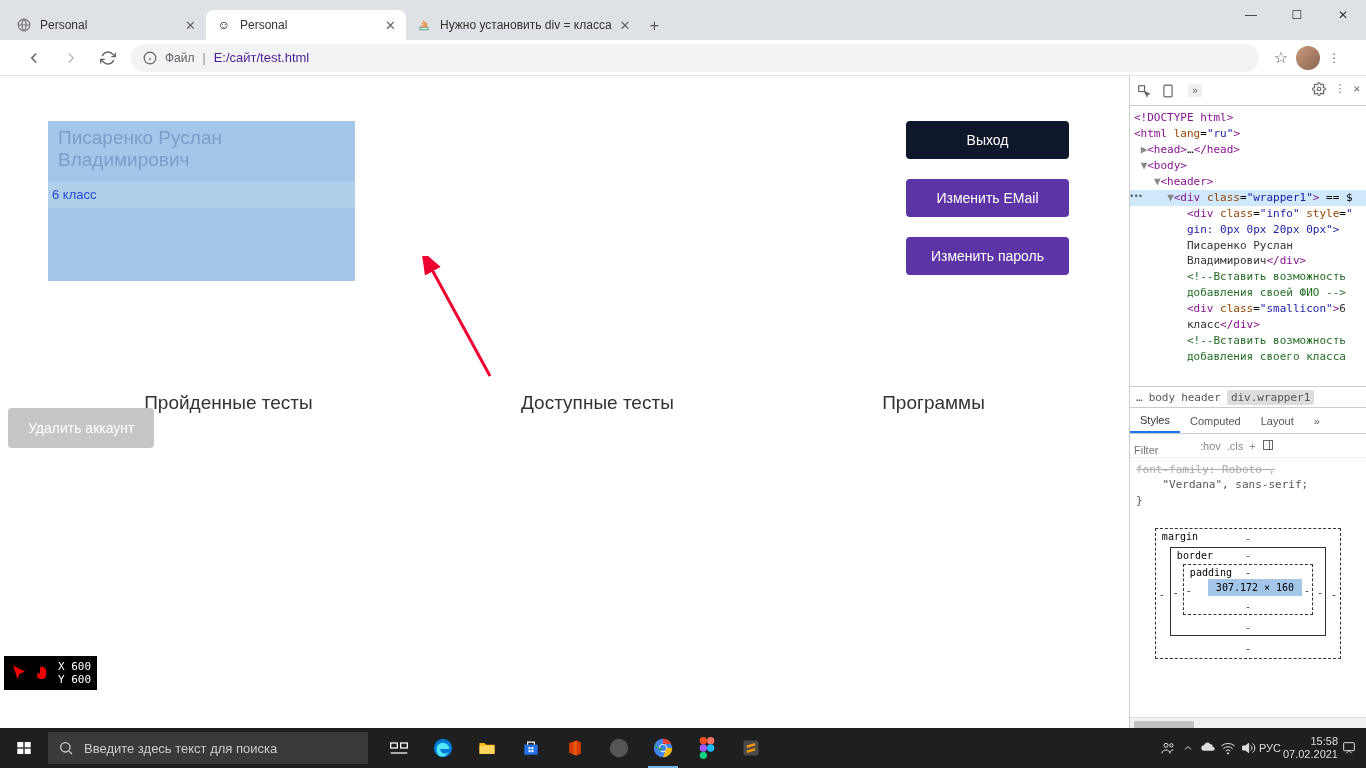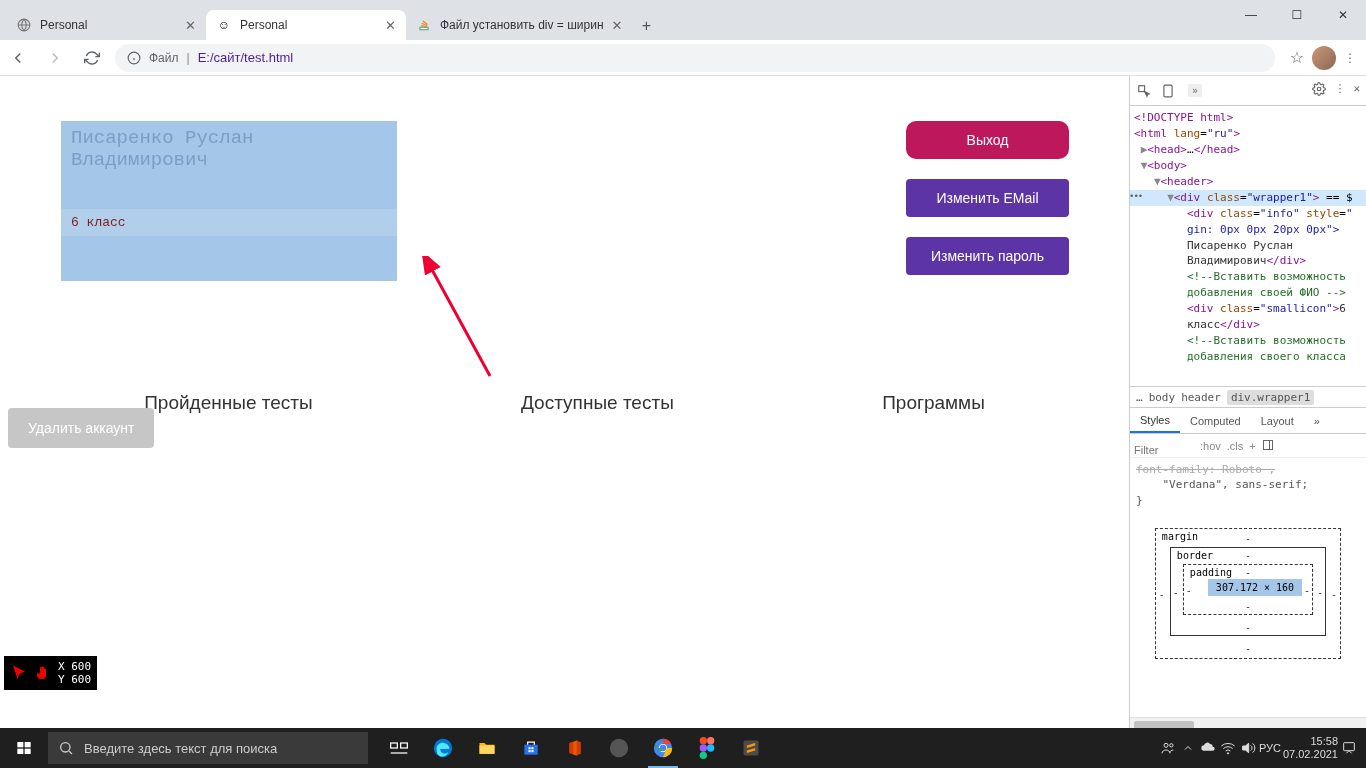--- a/index.html
+++ b/index.html
@@ -9,40 +9,40 @@
 .browser-top { background: #dee1e6; height: 40px; display: flex; align-items: flex-end; padding-left: 6px; }
 .tab { height: 30px; display: flex; align-items: center; padding: 0 10px; border-radius: 8px 8px 0 0; gap: 8px; min-width: 200px; max-width: 240px; position: relative; }
 .tab.active { background: #fff; }
 .tab-title { flex: 1; white-space: nowrap; overflow: hidden; text-overflow: ellipsis; font-size: 12px; color: #333; }
 .tab-close { color: #666; font-size: 13px; }
 .tab-icon { width: 16px; height: 16px; display: flex; align-items: center; justify-content: center; }
 .new-tab { width: 28px; height: 28px; display: flex; align-items: center; justify-content: center; color: #555; font-size: 16px; }
 .win-controls { position: absolute; right: 0; top: 0; display: flex; }
 .win-btn { width: 46px; height: 30px; display: flex; align-items: center; justify-content: center; color: #333; }
 
-.addr-bar { height: 36px; background: #fff; display: flex; align-items: center; padding: 0 4px; gap: 9px; border-bottom: 1px solid #e0e0e0; }
+.addr-bar { height: 36px; background: #fff; display: flex; align-items: center; padding: 0 20px; gap: 9px; border-bottom: 1px solid #e0e0e0; }
 .nav-btn { width: 28px; height: 28px; display: flex; align-items: center; justify-content: center; color: #5f6368; border-radius: 50%; }
 .nav-btn.disabled { color: #bbb; }
 .url-box { flex: 1; height: 28px; background: #f1f3f4; border-radius: 14px; display: flex; align-items: center; padding: 0 12px; gap: 8px; color: #5f6368; }
 .url-text { color: #4c1d95; font-size: 13px; }
 .addr-right { display: flex; align-items: center; gap: 8px; padding: 0 6px; }
 .avatar { width: 24px; height: 24px; border-radius: 50%; background: linear-gradient(135deg,#c97,#865); }
 
 
 .main-split { display: flex; height: calc(100% - 34px - 36px - 40px); }
 .page-content { flex: 1; background: #fff; position: relative; overflow: hidden; }
 .devtools { width: 237px; border-left: 1px solid #ccc; display: flex; flex-direction: column; background: #fff; font-family: Consolas, monospace; font-size: 11px; }
 
 
-.wrapper1 { position: absolute; left: 61px; top: 45px; width: 336px; height: 160px; background: #a4c6e8; font-family: Liberation Mono, monospace; }
+.wrapper1 { position: absolute; left: 48px; top: 45px; width: 307px; height: 160px; background: #a4c6e8; }
 .info { color: #7a9fc7; font-size: 19px; font-weight: 300; padding: 6px 0 10px 10px; }
-.smallicon { background: rgba(255,255,255,0.15); color: #7f1d1d; font-size: 13px; padding: 6px 10px; margin-top: 28px; }
+.smallicon { background: rgba(255,255,255,0.15); color: #1d4ed8; font-size: 13px; padding: 6px 4px; }
 .right-btns { position: absolute; right: 60px; top: 45px; display: flex; flex-direction: column; gap: 20px; align-items: flex-end; }
 .btn { width: 163px; height: 38px; border-radius: 4px; display: flex; align-items: center; justify-content: center; color: #fff; font-size: 14px; font-weight: 300; }
-.btn-grey { background: #be185d; border-radius: 10px; }
+.btn-grey { background: #0f172a; }
 .btn-purple { background: #5d34a5; }
 .sections { position: absolute; top: 316px; left: 0; right: 0; display: flex; justify-content: space-around; padding: 0 40px; }
 .section-title { font-size: 19px; font-weight: 300; color: #333; }
 .delete-btn { position: absolute; left: 8px; top: 332px; background: #c6c6c6; color: #fff; padding: 12px 20px; border-radius: 4px; font-size: 14px; font-weight: 300; }
 
 
 .arrow-cursor { position: absolute; left: 420px; top: 180px; pointer-events: none; }
 
 
 .coord-widget { position: absolute; left: 4px; bottom: 44px; background: #000; color: #f00; padding: 4px 6px; display: flex; align-items: center; gap: 6px; font-family: monospace; font-size: 11px; }
@@ -114,21 +114,21 @@
     <span class="tab-close">✕</span>
   </div>
   <div class="tab">
     <span class="tab-icon">
       <svg width="14" height="14" viewBox="0 0 24 24">
           <rect x="4" y="15" width="16" height="6" fill="#6a8"></rect>
           <rect x="6" y="17" width="12" height="2" fill="#fff"></rect>
           <path d="M7 13l10 2M8 9l9 4M10 5l8 6" stroke="#f48024" stroke-width="2"></path>
         </svg>
     </span>
-    <span class="tab-title">Файл установить div = ширин</span>
+    <span class="tab-title">Нужно установить div = класса</span>
     <span class="tab-close">✕</span>
   </div>
   <div class="new-tab">+</div>
   <div class="win-controls">
     <div class="win-btn">—</div>
     <div class="win-btn">☐</div>
     <div class="win-btn">✕</div>
   </div>
 </div>
 

